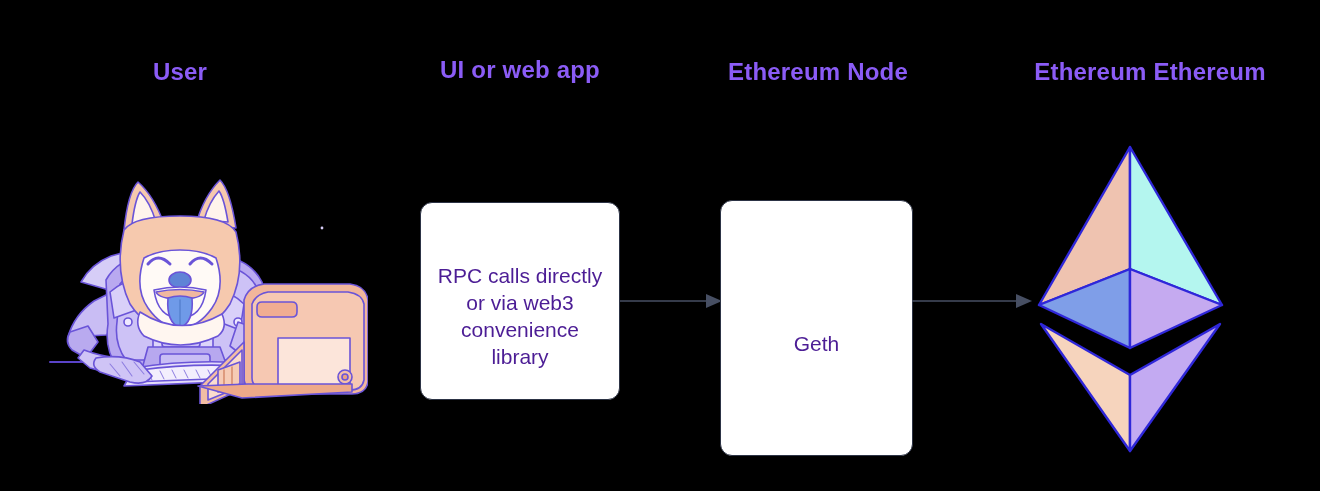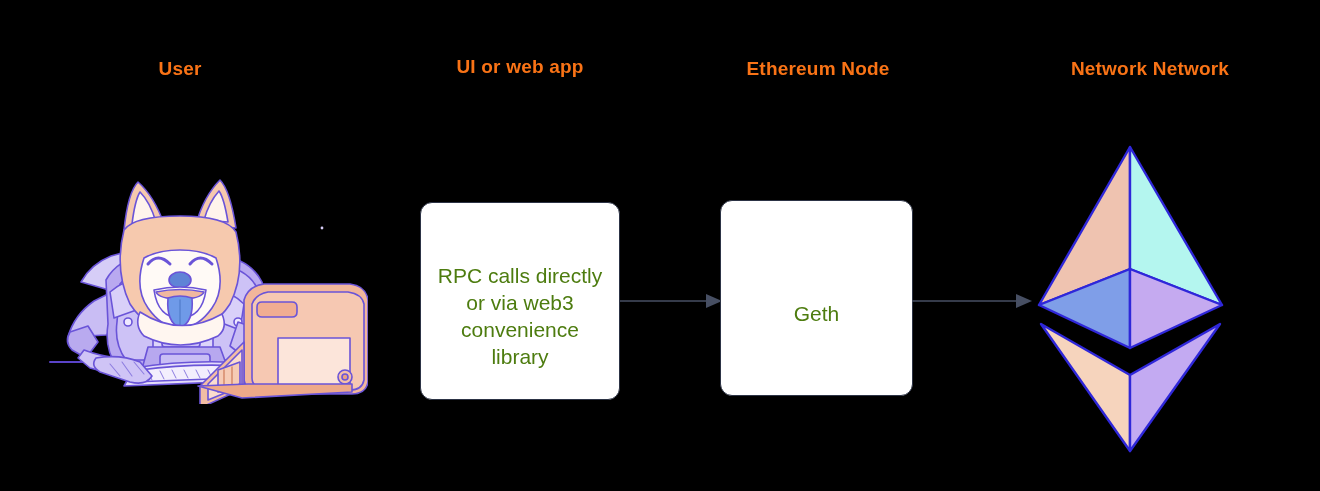--- a/index.html
+++ b/index.html
@@ -18,23 +18,23 @@
     position: absolute;
     inset: 0;
     width: 1320px;
     height: 491px;
   }
 
   
   .col-title {
     position: absolute;
     font-family: "Liberation Sans", sans-serif;
-    font-size: 19px;
+    font-size: 24px;
     font-weight: bold;
-    color: #f97316;
+    color: #8b5cf6;
     letter-spacing: 0.2px;
     white-space: nowrap;
     transform: translateX(-50%);
     text-align: center;
   }
   #title-user      { left: 180px;  top: 58px; }
   #title-ui        { left: 520px;  top: 56px; }
   #title-node      { left: 818px;  top: 58px; }
   #title-network   { left: 1150px; top: 58px; }
 
@@ -46,28 +46,28 @@
     border-radius: 12px;
     box-sizing: border-box;
     display: flex;
     align-items: center;
     justify-content: center;
   }
   .node-box .node-label {
     font-family: "Liberation Sans", sans-serif;
     font-size: 21px;
     line-height: 27px;
-    color: #4d7c0f;
+    color: #4c1d95;
     text-align: center;
     padding: 0 10px;
     white-space: pre-line;
     margin-top: 30px;
   }
   #box-rpc  { left: 420px; top: 202px; width: 200px; height: 198px; }
-  #box-geth { left: 720px; top: 200px; width: 193px; height: 196px; }
+  #box-geth { left: 720px; top: 200px; width: 193px; height: 256px; }
 
   
   .arrow-svg {
     position: absolute;
     overflow: visible;
   }
   #arrow-1 { left: 620px; top: 288px; }
   #arrow-2 { left: 912px; top: 288px; }
 
   
@@ -92,21 +92,21 @@
 <body>
 
 <div class="stage">
 
   <div class="col-title" id="title-user">User</div>
 
   <div class="col-title" id="title-node">Ethereum Node</div>
 
   <div class="col-title" id="title-ui">UI or web app</div>
 
-  <div class="col-title" id="title-network">Network Network</div>
+  <div class="col-title" id="title-network">Ethereum Ethereum</div>
 
   <svg id="user-art" viewBox="0 0 320 232" xmlns="http://www.w3.org/2000/svg">
     <g stroke="#6a54d8" stroke-width="1.6" stroke-linejoin="round" stroke-linecap="round">
 
       <line x1="2" y1="190" x2="70" y2="190" stroke="#5a43c9" stroke-width="2"></line>
 
       <path d="M20 165 q6 -22 26 -36 l28 -14 6 30 -22 18 z" fill="#c9bdf4"></path>
       <path d="M33 110 q10 -18 30 -26 l22 -6 4 26 -28 14 z" fill="#d6cdf7"></path>
       <path d="M22 160 q-6 10 2 18 l14 8 12 -16 -10 -16z" fill="#b9aaef"></path>
       <path d="M36 178 q16 6 34 8 l10 6 -8 12 -30 -8 -12 -10z" fill="#cfc4f6"></path>

